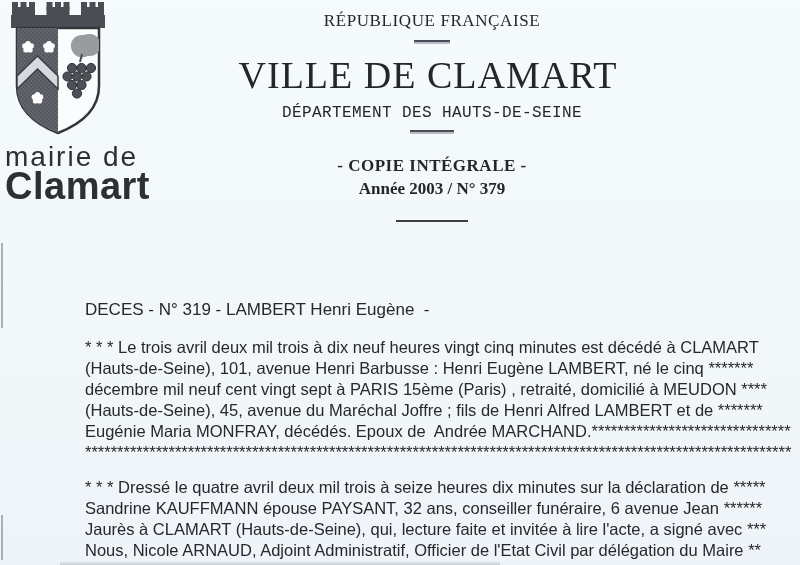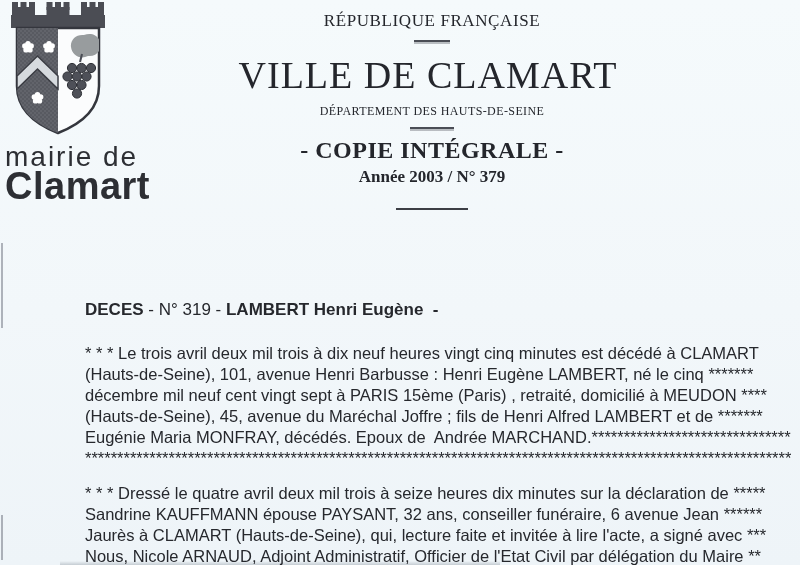--- a/index.html
+++ b/index.html
@@ -31,37 +31,37 @@
   .letterhead {
     position: absolute; left: 64px; top: 0; width: 736px;
     display: flex; flex-direction: column; align-items: center;
     font-family: "Liberation Serif", "DejaVu Serif", serif;
     color: #24262c;
   }
   .republic { margin-top: 11px; font-size: 17px; letter-spacing: 0.6px; }
   .rule { background: #4a4d55; }
   .rule-1 { width: 36px; height: 2px; margin-top: 9px; box-shadow: 0 2px 0 rgba(74,77,85,.35); }
   .city { margin: 11px 8px 0 0; font-size: 38px; font-weight: 400; letter-spacing: 1px; }
-  .dept { margin-top: 7px; font-size: 12px; letter-spacing: 0.4px; }
+  .dept { margin-top: 7px; font-size: 16px; letter-spacing: 0.4px; font-family: Liberation Mono, monospace; }
   .rule-2 { width: 44px; height: 2px; margin-top: 8px; box-shadow: 0 2px 0 rgba(74,77,85,.35); }
   .acte { margin: 29px 0 0 0; font-size: 21px; font-weight: 700; letter-spacing: 8px; word-spacing: 12px; }
-  .copie { margin-top: 8px; font-size: 24px; font-weight: 700; letter-spacing: 0.5px; }
+  .copie { margin-top: 24px; font-size: 17px; font-weight: 700; letter-spacing: 0.5px; }
   .annee { margin-top: 3px; font-size: 17px; font-weight: 700; }
   .rule-3 { width: 72px; height: 2px; margin-top: 21px; background: #3c3e45; }
 
   
   .doc-body {
     position: absolute; left: 85px; top: 299px; width: 706px;
     font-size: 16.5px; line-height: 21px; color: #26282d;
     overflow: hidden;
   }
   .rec-head { white-space: pre; margin: 0 0 0 0; font-size: 17px; }
-  .rec-head .seg-bold { font-weight: 700; text-align: right; }
+  .rec-head .seg-bold { font-weight: 400; text-align: right; }
   .para { margin-top: 0; }
-  .para-1 { margin-top: 23px; }
+  .para-1 { margin-top: 17px; }
   .para-2 { margin-top: 14px; }
   .ln { white-space: pre; overflow: hidden; }
   .b { font-weight: 400; }
 </style>
 </head>
 <body>
 
 <div class="page">
 
   <div class="edge-artifact edge-a1"></div>

